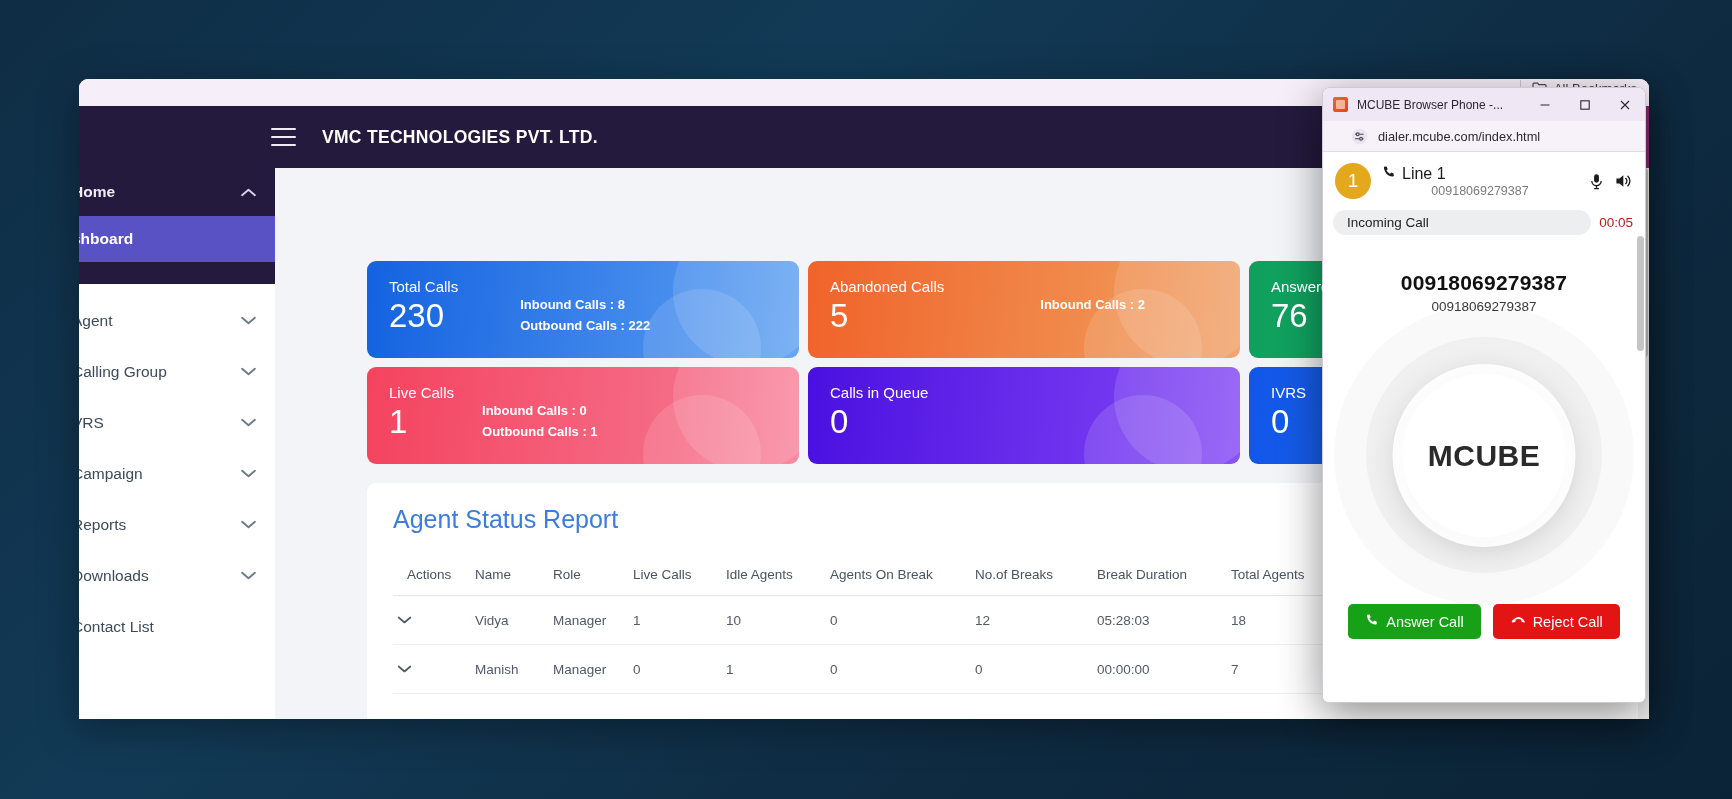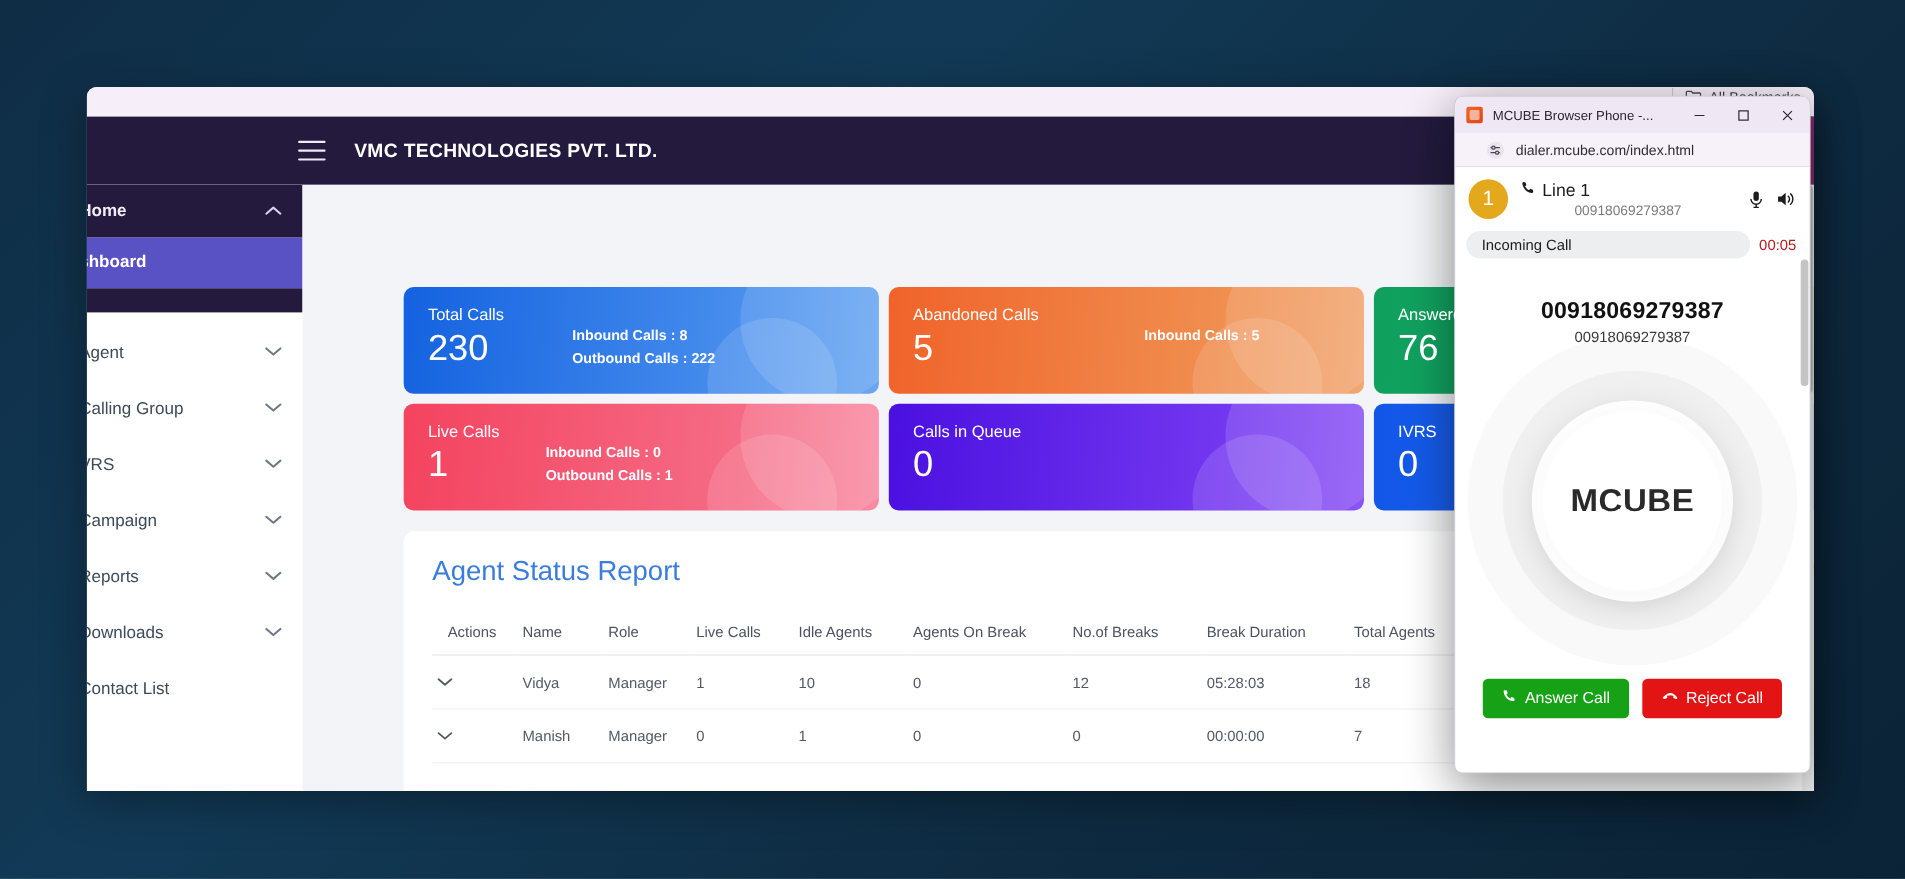--- a/index.html
+++ b/index.html
@@ -387,21 +387,20 @@
   }
   .btn-call {
     border: none;
     border-radius: 5px;
     padding: 9px 17px;
     font-size: 14.5px;
     color: #fff;
     display: inline-flex; align-items: center; gap: 7px;
     cursor: pointer;
     font-family: "Liberation Sans", sans-serif;
-    margin-top: 13px;
   }
   .btn-answer { background: #17a117; }
   .btn-reject { background: #e31414; }
 
   .dialer-scrollbar {
     position: absolute; right: 0; top: 64px;
     width: 9px; height: 220px;
     background: transparent;
   }
   .dialer-scroll-thumb {
@@ -553,40 +552,40 @@
       </div>
 
       <div class="stat-card" style="background:linear-gradient(95deg,#f0632a 0%,#f08f50 70%,#f2a671 100%)">
         <div class="bubble1"></div>
         <div class="bubble2"></div>
         <div class="sc-left">
           <div class="sc-title">Abandoned Calls</div>
           <div class="sc-value">5</div>
         </div>
         <div class="sc-right" style="margin-left:96px">
-          <div>Inbound Calls : 5</div>
+          <div>Inbound Calls : 2</div>
         </div>
       </div>
 
       <div class="stat-card" style="background:linear-gradient(95deg,#10a05e 0%,#15ad68 100%)">
         <div class="bubble1"></div>
         <div class="sc-left">
           <div class="sc-title">Answered Calls</div>
           <div class="sc-value">76</div>
         </div>
       </div>
 
       <div class="stat-card" style="background:linear-gradient(95deg,#f4435f 0%,#f56c86 72%,#f88ba2 100%)">
         <div class="bubble1"></div>
         <div class="bubble2"></div>
         <div class="sc-left">
           <div class="sc-title">Live Calls</div>
           <div class="sc-value">1</div>
         </div>
-        <div class="sc-right" style="margin-left:42px">
+        <div class="sc-right" style="margin-left:28px">
           <div>Inbound Calls : 0</div>
           <div>Outbound Calls : 1</div>
         </div>
       </div>
 
       <div class="stat-card" style="background:linear-gradient(95deg,#4a10e0 0%,#7437f0 70%,#8b54f5 100%)">
         <div class="bubble1"></div>
         <div class="bubble2"></div>
         <div class="sc-left">
           <div class="sc-title">Calls in Queue</div>

